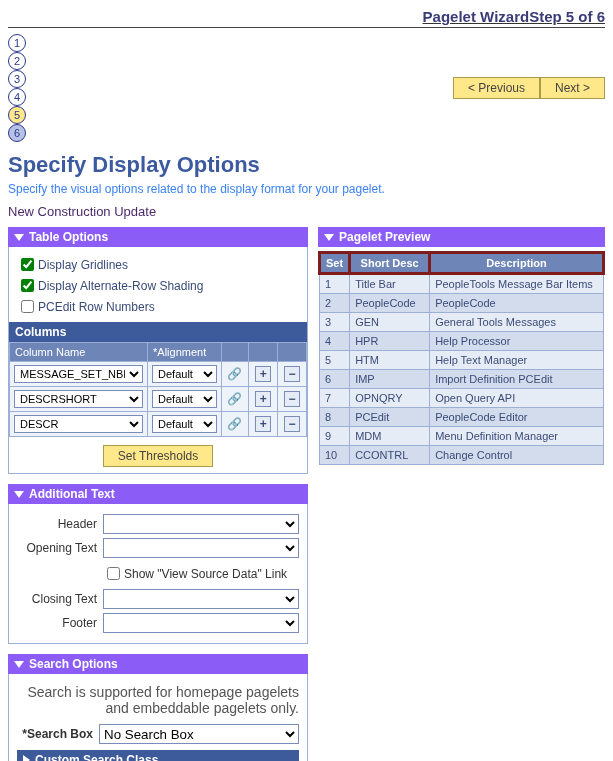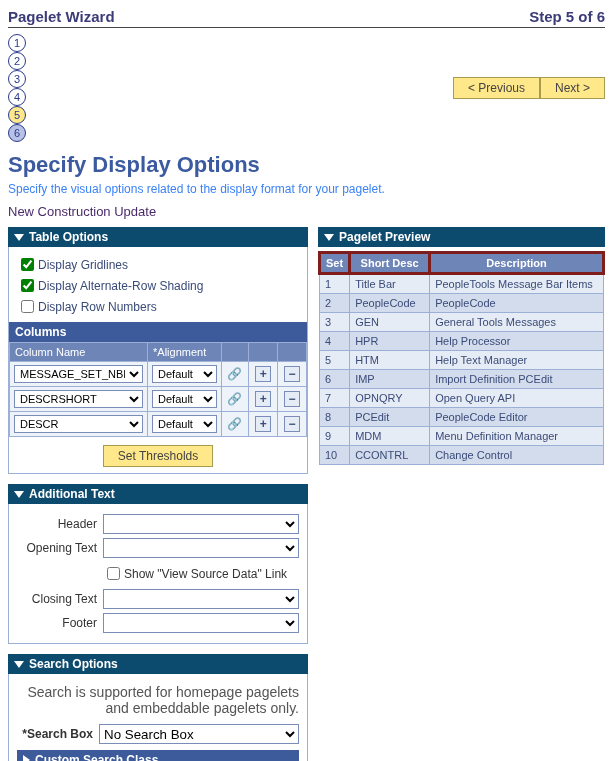--- a/index.html
+++ b/index.html
@@ -4,38 +4,38 @@
 <style>
   * { box-sizing: border-box; }
   body {
     margin: 0; padding: 8px;
     font-family: Arial, Helvetica, sans-serif;
     font-size: 12px;
     color: #333;
     width: 613px;
     background: #fff;
   }
-  .hdr-row { display: flex; justify-content: space-between; align-items: flex-end; border-bottom: 1px solid #444; padding-bottom: 2px; }
+  .hdr-row { display: flex; justify-content: flex-end; align-items: flex-end; border-bottom: 1px solid #444; padding-bottom: 2px; text-decoration: underline; }
   .hdr-title { font-size: 15px; font-weight: bold; color: #3b3b78; }
   .hdr-step { font-size: 15px; font-weight: bold; color: #3b3b78; }
   .wiz-row { display: flex; align-items: center; margin-top: 6px; }
   .wiz-step { width: 18px; height: 18px; border: 1px solid #2a3a8a; border-radius: 50%; display:flex;align-items:center;justify-content:center; font-size:11px; color:#2a3a8a; background:#fff; margin-right:0; cursor:pointer; }
   .wiz-step.active { background: #ffe88a; }
   .wiz-step.last { background: #b8c1e6; }
   .wiz-line { width:12px; height:1px; background:#2a3a8a; }
   .wiz-nav { margin-left:auto; display:flex; }
   .btn-yellow { background:#ffe88a; border:1px solid #a99b4d; padding:3px 14px; font-size:12px; color:#444; cursor:pointer; }
   h1.section-title { color:#3b5aa0; font-size:22px; font-weight:bold; margin:10px 0 4px 0; }
   .desc { color:#3b82f6; margin-bottom:8px; }
   .subtitle { color:#4a2a6a; font-size:13px; margin-bottom:8px; display:inline-block;}
   .two-col { display:flex; gap:10px; align-items:flex-start; }
   .left-col { width:300px; }
   .right-col { flex:1; }
   .panel { margin-bottom:10px; }
-  .panel-hd { background:#0c4a6e; color:#fff; font-weight:bold; font-size:12px; padding:3px 6px; display:flex; align-items:center; }
+  .panel-hd { background:#8b5cf6; color:#fff; font-weight:bold; font-size:12px; padding:3px 6px; display:flex; align-items:center; }
   .tri { display:inline-block; width:0;height:0;border-left:5px solid transparent;border-right:5px solid transparent;border-top:7px solid #fff; margin-right:5px;}
   .tri-right { border-top:5px solid transparent;border-bottom:5px solid transparent;border-left:7px solid #fff;border-right:0; margin-right:5px;}
   .panel-body { border:1px solid #9cb0d7; border-top:none; padding:6px 8px; }
   .panel-body.noborder { border:none; padding:4px 0 0 0;}
   .chk-row { display:flex; align-items:center; margin:2px 0; color:#3a4b78;}
   .chk-row input { accent-color: green; margin-right:4px;}
   .columns-hd { background:#3d5a9a; color:#fff; font-weight:bold; padding:3px 6px; margin:6px -8px 0 -8px;}
   .grid { width:100%; border-collapse:collapse; margin:0 -8px; width:calc(100% + 16px);}
   .grid th { background:#6e85b8; color:#fff; font-weight:normal; text-align:left; padding:3px 5px; font-size:11px; border:1px solid #9cb0d7;}
   .grid td { background:#eef2f9; padding:3px 4px; border:1px solid #9cb0d7; text-align:center;}
@@ -92,21 +92,21 @@
         <label class="chk-row">
           <input type="checkbox" checked="" style="">
           <span>Display Gridlines</span>
         </label>
         <label class="chk-row">
           <input type="checkbox" checked="" style="">
           <span>Display Alternate-Row Shading</span>
         </label>
         <label class="chk-row">
           <input type="checkbox" style="">
-          <span>Display Row Numbers</span>
+          <span>PCEdit Row Numbers</span>
         </label>
 
         <div class="columns-hd">Columns</div>
         <table class="grid">
           <thead>
             <tr>
               <th style="width:120px">Column Name</th>
               <th style="width:60px">*Alignment</th>
               <th style="width:20px"></th>
               <th style="width:20px"></th>

